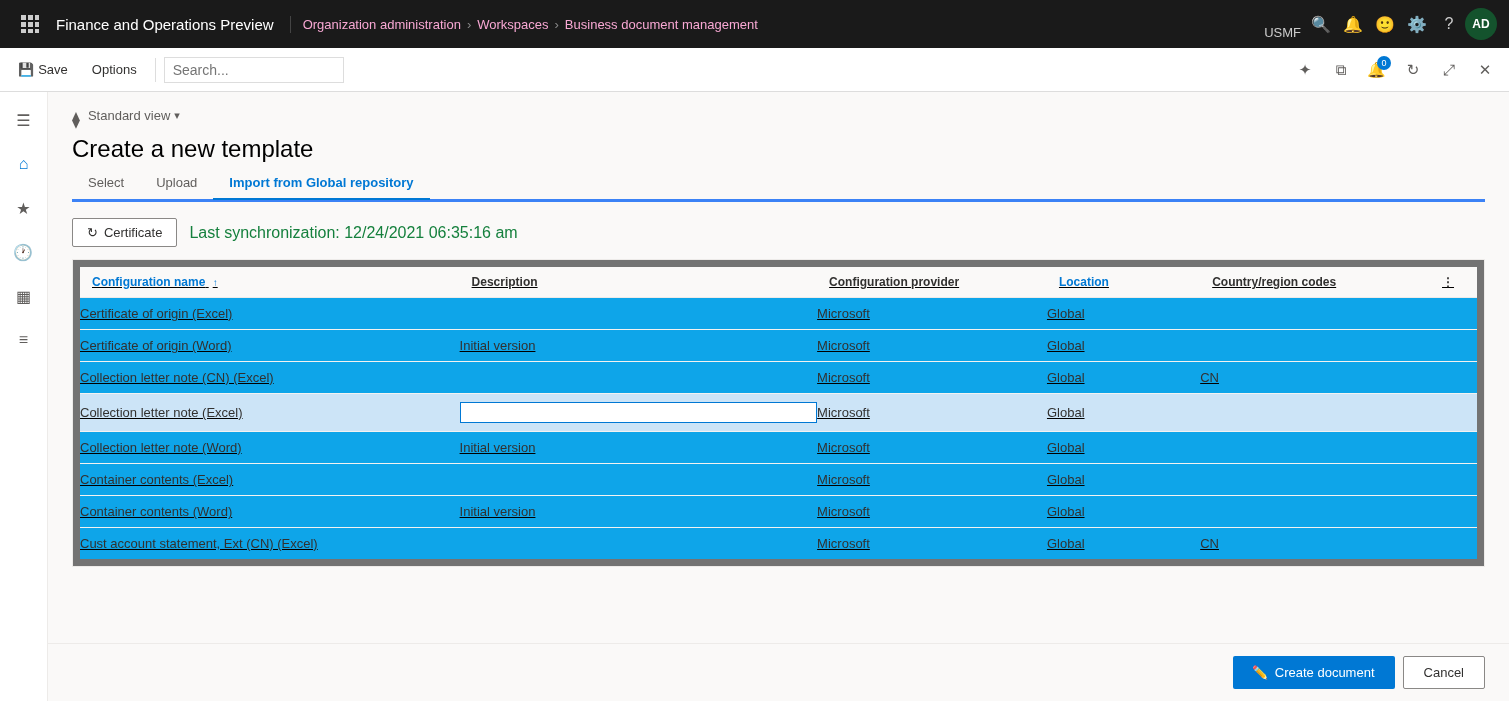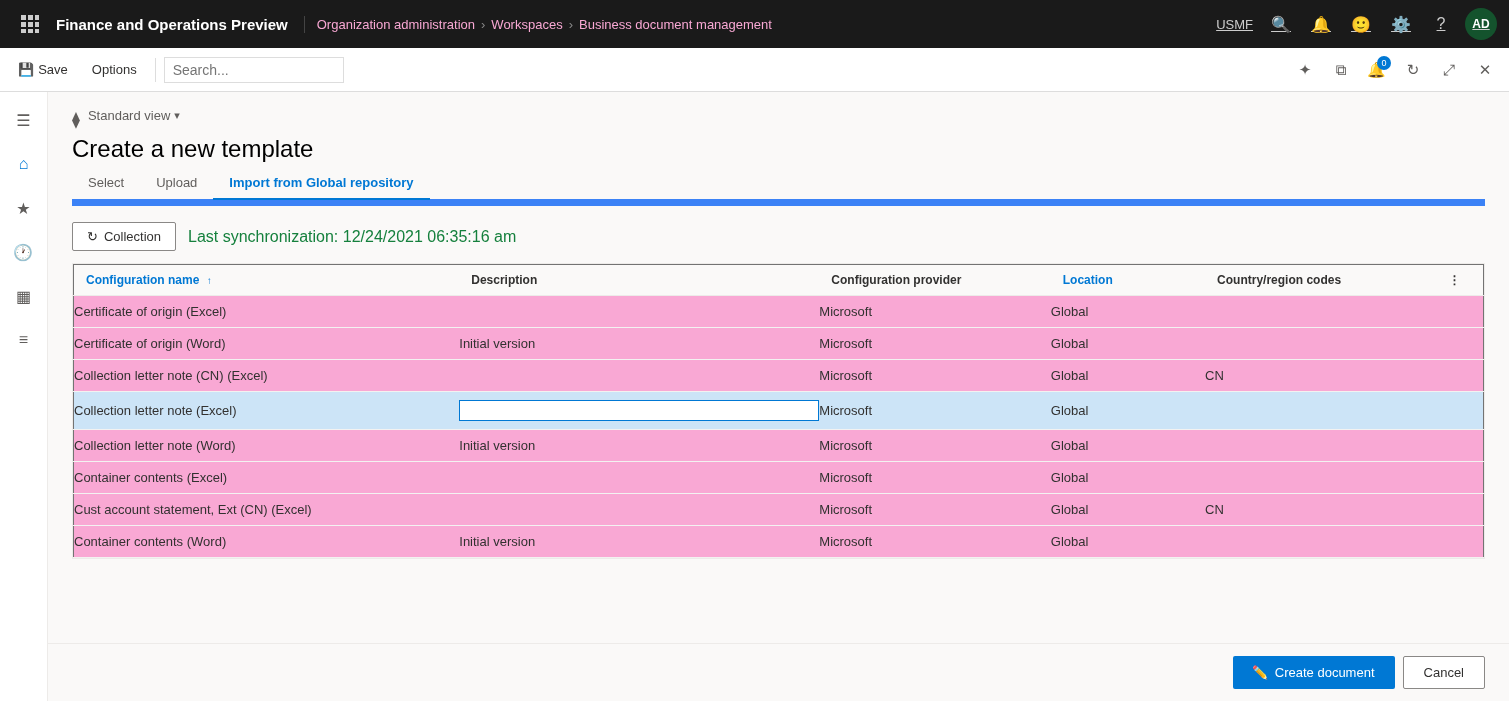--- a/index.html
+++ b/index.html
@@ -12,29 +12,29 @@
       height: 48px;
       display: flex;
       align-items: center;
       padding: 0 12px;
       gap: 0;
     }
     .top-nav-grid-icon {
       width: 36px; height: 36px; display: flex; align-items: center; justify-content: center; cursor: pointer; color: #ccc;
     }
     .top-nav-title {
-      color: #fff; font-size: 15px; font-weight: 700; padding: 0 16px 0 8px; border-right: 1px solid #444; margin-right: 12px;
+      color: #fff; font-size: 15px; font-weight: 400; padding: 0 16px 0 8px; border-right: 1px solid #444; margin-right: 12px;
     }
     .breadcrumb {
       display: flex; align-items: center; gap: 6px; color: #ccc; font-size: 13px; flex: 1;
     }
     .breadcrumb span { color: #f9a8d4; }
     .breadcrumb .sep { color: #888; }
     .top-nav-right {
-      display: flex; align-items: center; gap: 8px; color: #ccc; text-decoration: underline;
+      display: flex; align-items: flex-end; color: #ccc;
     }
     .top-nav-right .region { font-size: 13px; margin-right: 4px; }
     .top-nav-icon { width: 32px; height: 32px; display: flex; align-items: center; justify-content: center; cursor: pointer; font-size: 16px; color: #ccc; }
     .avatar { width: 32px; height: 32px; background: #14532d; border-radius: 50%; display: flex; align-items: center; justify-content: center; color: #fff; font-size: 12px; font-weight: 600; }
 
     
     .toolbar {
       background: #fff;
       border-bottom: 1px solid #ddd;
       height: 44px;
@@ -77,39 +77,39 @@
     
     .view-selector {
       display: flex; align-items: center; gap: 4px; color: #605e5c; font-size: 13px; margin-bottom: 8px; cursor: pointer;
     }
     .page-title {
       font-size: 24px; font-weight: 300; color: #000; margin-bottom: 4px;
     }
 
     
     .tabs {
-      display: flex; border-bottom: 7px solid #3b82f6; margin-bottom: 16px;
+      display: flex; border-bottom: 3px solid #3b82f6; margin-bottom: 16px;
     }
     .tab {
       padding: 8px 16px; cursor: pointer; color: #605e5c; font-size: 13px; border-bottom: 2px solid transparent; margin-bottom: -1px;
     }
     .tab.active { color: #0078d4; border-bottom: 2px solid #0078d4; font-weight: 600; }
 
     
     .sync-bar {
       display: flex; align-items: center; gap: 12px; margin-bottom: 12px;
     }
     .sync-btn {
       display: flex; align-items: center; gap: 6px; padding: 6px 14px; border: 1px solid #8a8886; background: #fff; cursor: pointer; font-size: 13px; color: #323130; border-radius: 2px;
     }
     .sync-text { color: #15803d; font-size: 16px; }
 
     
     .data-table {
-      width: 100%; border-collapse: collapse; background: #f9a8d4; border: 1px solid #737373;
+      width: 100%; border-collapse: collapse; background: #0ea5e9; border: 7px solid #737373; text-decoration: underline;
     }
     .data-table th {
       background: #faf9f8; padding: 8px 12px; text-align: left; font-weight: 600; font-size: 12px; color: #323130; border-bottom: 1px solid #edebe9; position: sticky; top: 0;
     }
     .data-table th.sortable { cursor: pointer; }
     .data-table th.active-sort { color: #0078d4; }
     .data-table td { padding: 8px 0; border-bottom: 1px solid #f3f2f1; font-size: 13px; color: #323130; }
     .data-table tr.selected td { background: #cce4f7; margin-left: 29px; }
     .data-table tr.selected td input { border: 1.5px solid #0078d4; outline: none; }
     .col-name { width: 300px; }
@@ -222,21 +222,21 @@
 
       <div class="tabs">
         <div class="tab">Select</div>
         <div class="tab">Upload</div>
         <div class="tab active">Import from Global repository</div>
       </div>
 
       <div class="sync-bar">
         <button class="sync-btn">
           <span>↻</span>
-          <span>Collection</span>
+          <span>Certificate</span>
         </button>
         <span class="sync-text">Last synchronization: 12/24/2021 06:35:16 am</span>
       </div>
 
       <div class="table-wrapper">
         <table class="data-table">
           <thead>
             <tr>
               <th class="col-name sortable active-sort">
                 <span>Configuration name</span>
@@ -300,33 +300,33 @@
               </tr>
               <tr>
                 <td class="col-name">Container contents (Excel)</td>
                 <td class="col-desc"></td>
                 <td class="col-provider">Microsoft</td>
                 <td class="col-location">Global</td>
                 <td class="col-country"></td>
                 <td class="col-more"></td>
               </tr>
               <tr>
+                <td class="col-name">Container contents (Word)</td>
+                <td class="col-desc">Initial version</td>
+                <td class="col-provider">Microsoft</td>
+                <td class="col-location">Global</td>
+                <td class="col-country"></td>
+                <td class="col-more"></td>
+              </tr>
+              <tr>
                 <td class="col-name">Cust account statement, Ext (CN) (Excel)</td>
                 <td class="col-desc"></td>
                 <td class="col-provider">Microsoft</td>
                 <td class="col-location">Global</td>
                 <td class="col-country">CN</td>
-                <td class="col-more"></td>
-              </tr>
-              <tr>
-                <td class="col-name">Container contents (Word)</td>
-                <td class="col-desc">Initial version</td>
-                <td class="col-provider">Microsoft</td>
-                <td class="col-location">Global</td>
-                <td class="col-country"></td>
                 <td class="col-more"></td>
               </tr>
             </tbody>
         </table>
       </div>
 
     </div>
   </div>
 </div>
 

